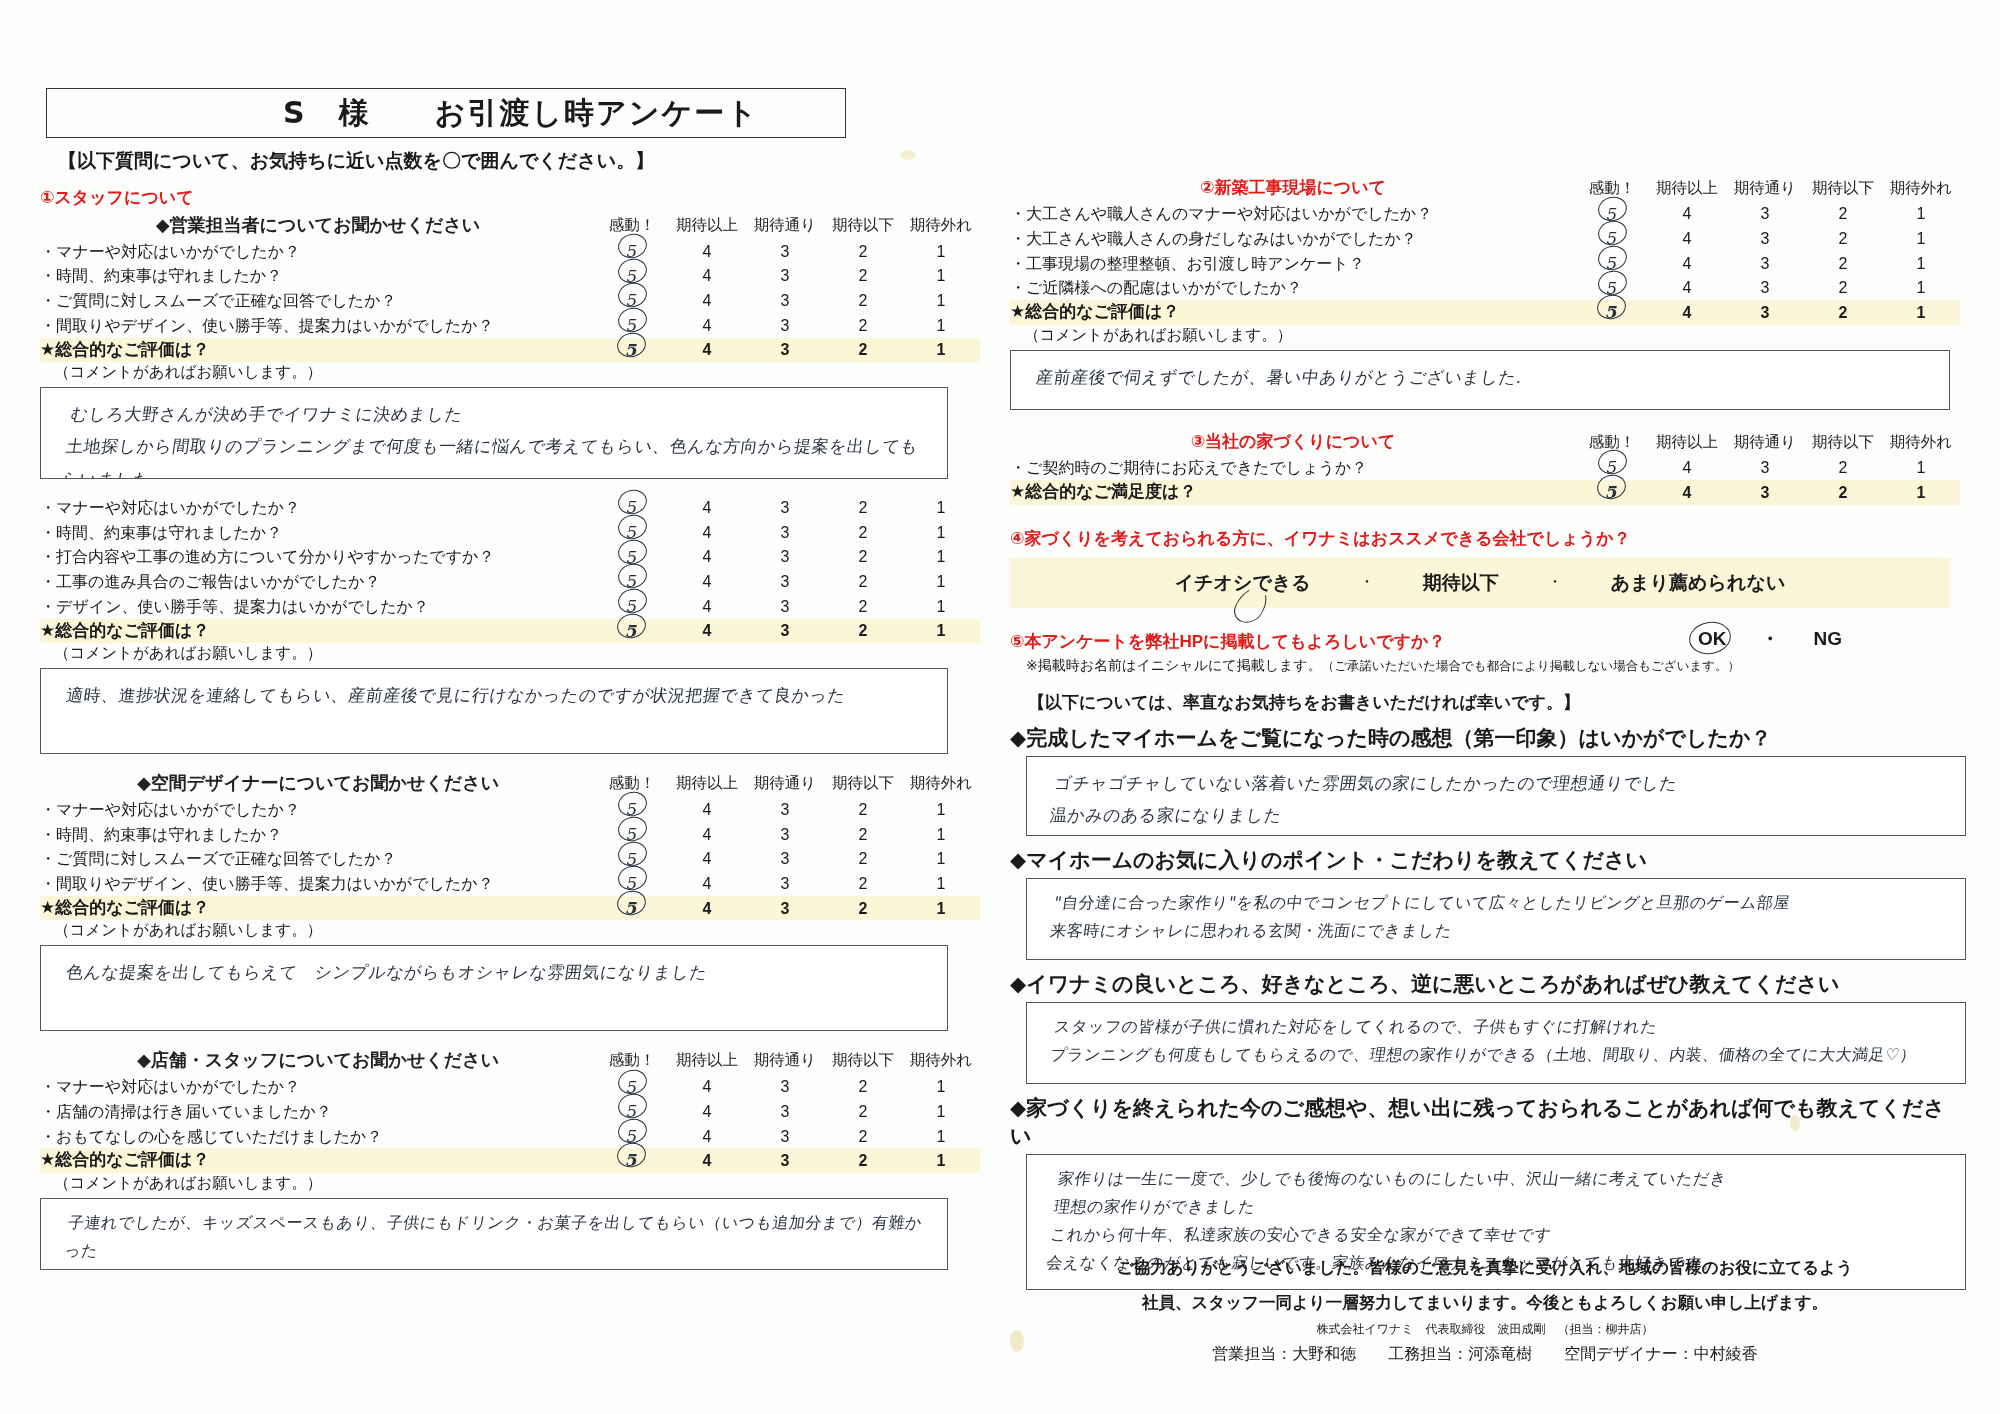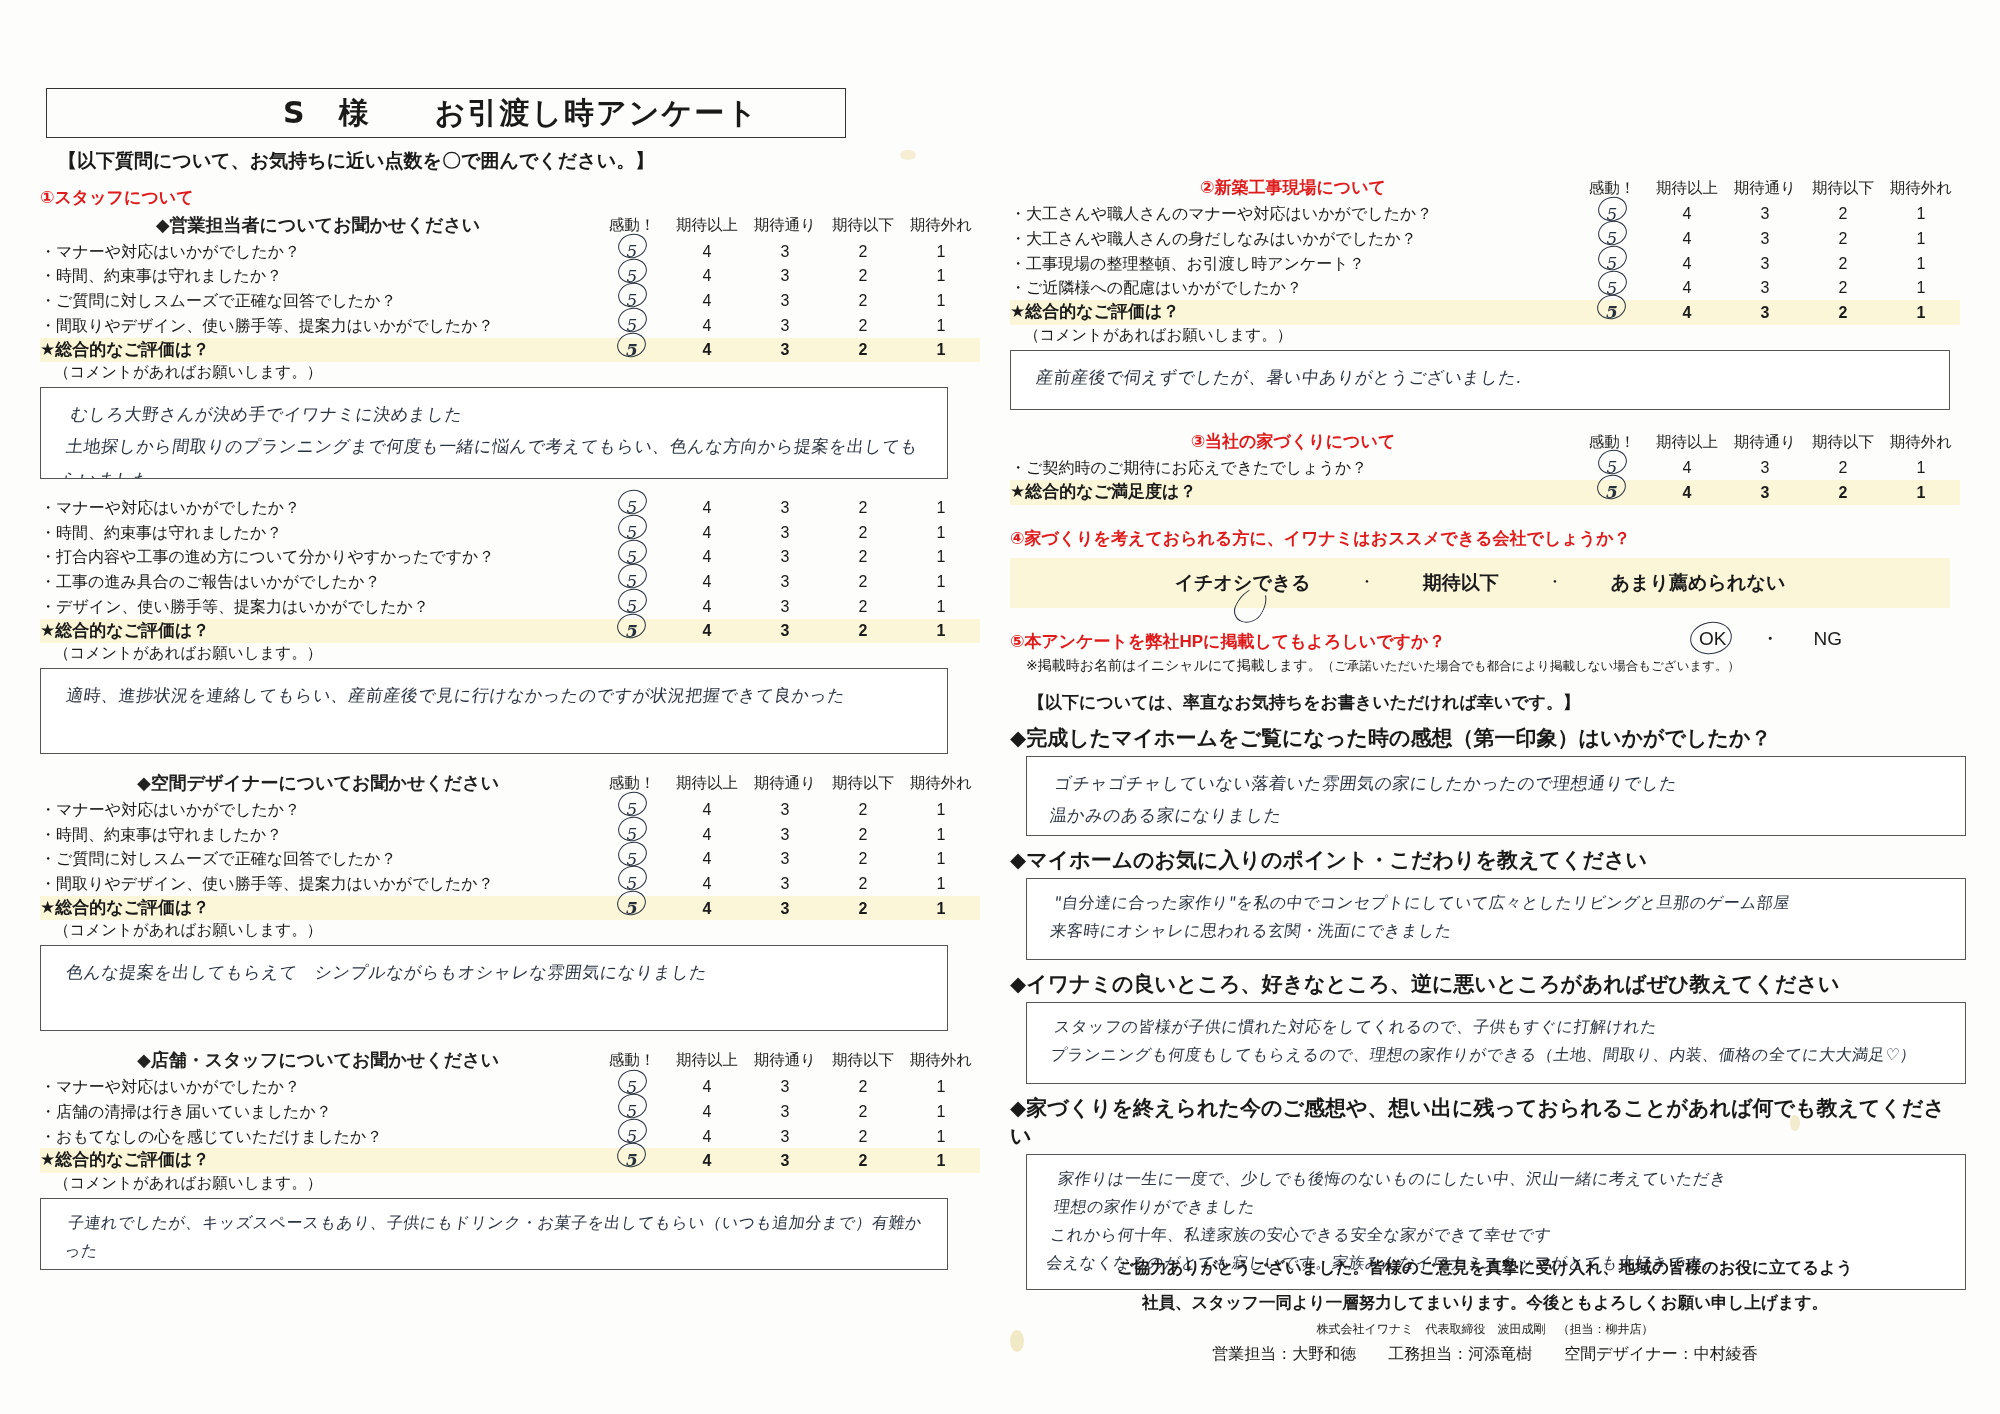--- a/index.html
+++ b/index.html
@@ -102,21 +102,21 @@
   .choice{font-size:19px;font-weight:700;position:relative;}
   .choice.selected::after{
     content:"";position:absolute;left:46%;top:62%;
     width:26px;height:36px;border:1.5px solid #2b3340;
     border-radius:50% 50% 50% 50%/60% 60% 40% 40%;
     transform:rotate(18deg) skewX(-10deg);
     border-top-color:transparent;
   }
 
   
-  .okng{position:absolute;right:118px;display:flex;gap:34px;align-items:center;font-weight:400;font-size:19px;}
+  .okng{position:absolute;right:118px;display:flex;gap:34px;align-items:center;font-weight:700;font-size:19px;}
   .ok-wrap{position:relative;}
   .ok-wrap::after{
     content:"";position:absolute;left:-9px;top:-6px;width:40px;height:30px;
     border:1.5px solid #2b3340;border-radius:50%;transform:rotate(-10deg);
   }
   .fineprint{font-size:14px;margin-top:4px;}
   .fineprint .tiny{font-size:12.5px;}
 
   .bracket-head{font-size:17px;font-weight:700;margin-top:10px;padding-left:18px;}
   .free-q{font-size:21px;font-weight:700;margin-top:10px;}

